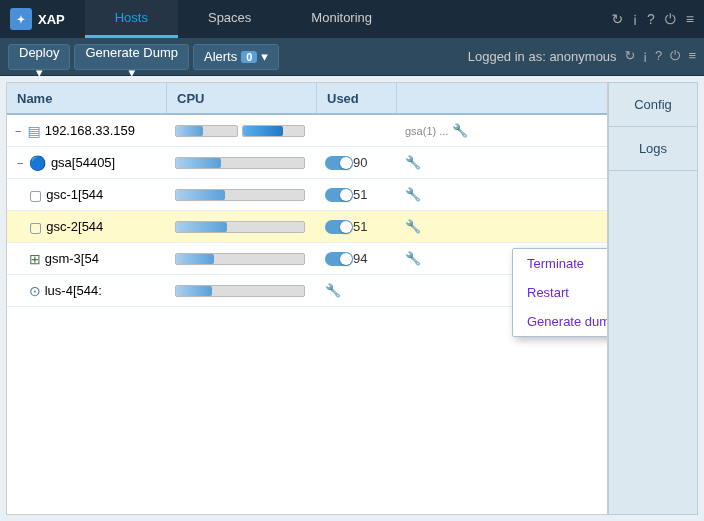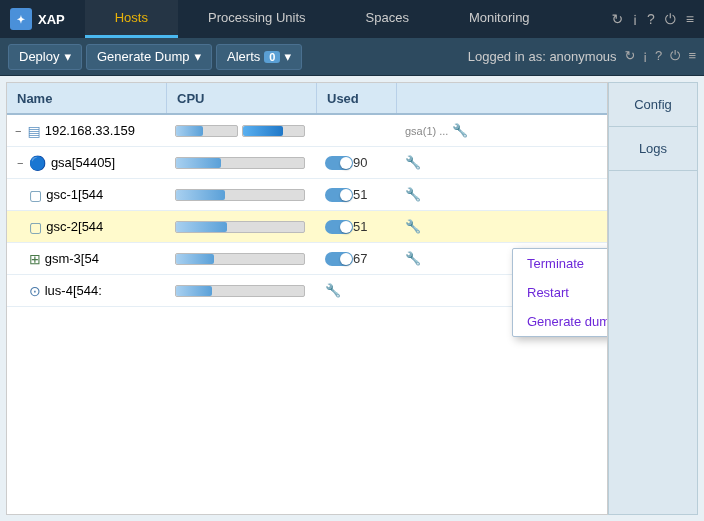--- a/index.html
+++ b/index.html
@@ -43,21 +43,21 @@
       display: flex;
       align-items: center;
       padding: 0 30px;
       color: #ccc;
       cursor: pointer;
       font-size: 13px;
       border-bottom: 3px solid transparent;
       height: 38px;
     }
     .nav-tab.active {
-      color: #eab308;
+      color: #0ea5e9;
       border-bottom: 3px solid #4ab8f0;
       background: rgba(255,255,255,0.05);
     }
     .nav-right {
       display: flex;
       align-items: center;
       gap: 10px;
       color: #aaa;
     }
     .nav-icon { cursor: pointer; font-size: 14px; color: #aaa; }
@@ -77,20 +77,21 @@
       align-items: center;
       gap: 5px;
       background: #3a5f7a;
       color: white;
       border: 1px solid #4a7090;
       border-radius: 3px;
       padding: 0 10px;
       cursor: pointer;
       font-size: 12px;
       height: 26px;
+      flex-direction: column;
     }
     .alerts-btn {
       display: flex;
       align-items: center;
       gap: 4px;
       background: #3a5f7a;
       color: white;
       border: 1px solid #4a7090;
       border-radius: 3px;
       padding: 7px 10px;
@@ -290,23 +291,20 @@
 <body>
 
 <div class="top-nav">
   <div class="logo-area">
     <div class="logo-icon">✦</div>
     <span>XAP</span>
   </div>
   <div class="nav-tabs">
     <div class="nav-tab active">
       <span>Hosts</span>
-    </div>
-    <div class="nav-tab">
-      <span>Processing Units</span>
     </div>
     <div class="nav-tab">
       <span>Spaces</span>
     </div>
     <div class="nav-tab">
       <span>Monitoring</span>
     </div>
   </div>
   <div class="nav-right">
     <span class="nav-icon">↻</span>
@@ -471,21 +469,21 @@
               <div class="cpu-bar-fill" style="width:30%"></div>
             </div>
           </div>
         </div>
         <div class="td td-used">
           <div class="toggle-switch">
             <div class="toggle-bg">
               <div class="toggle-knob"></div>
             </div>
           </div>
-          <span>67</span>
+          <span>94</span>
         </div>
         <div class="td td-grid">
           <span class="wrench-icon">🔧</span>
         </div>
       </div>
 
       <div class="tree-row">
         <div class="td td-name indent-2">
           <span class="node-icon node-icon-lus">⊙</span>
           <span>lus-4[544:</span>

